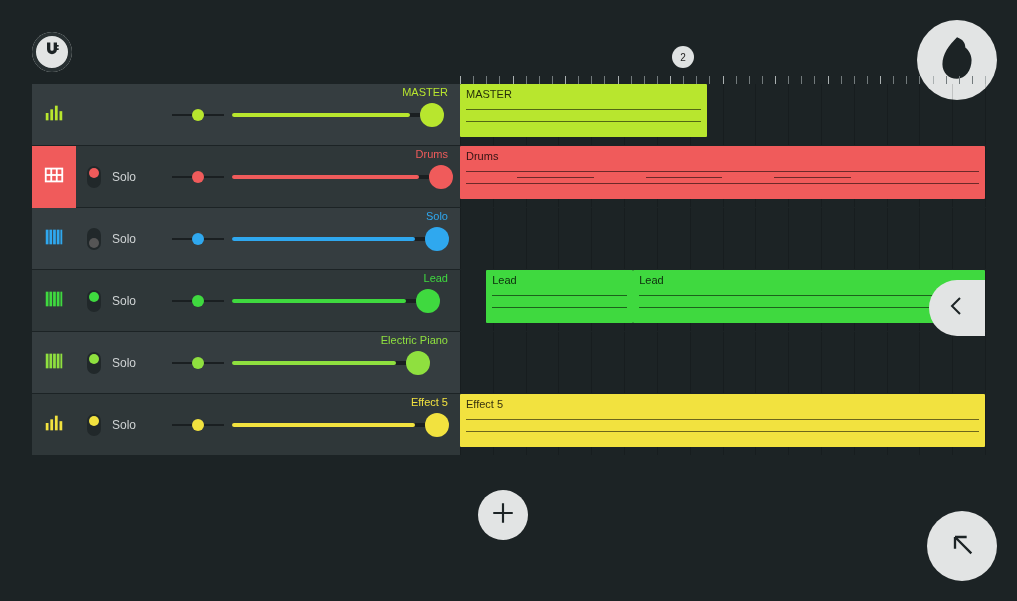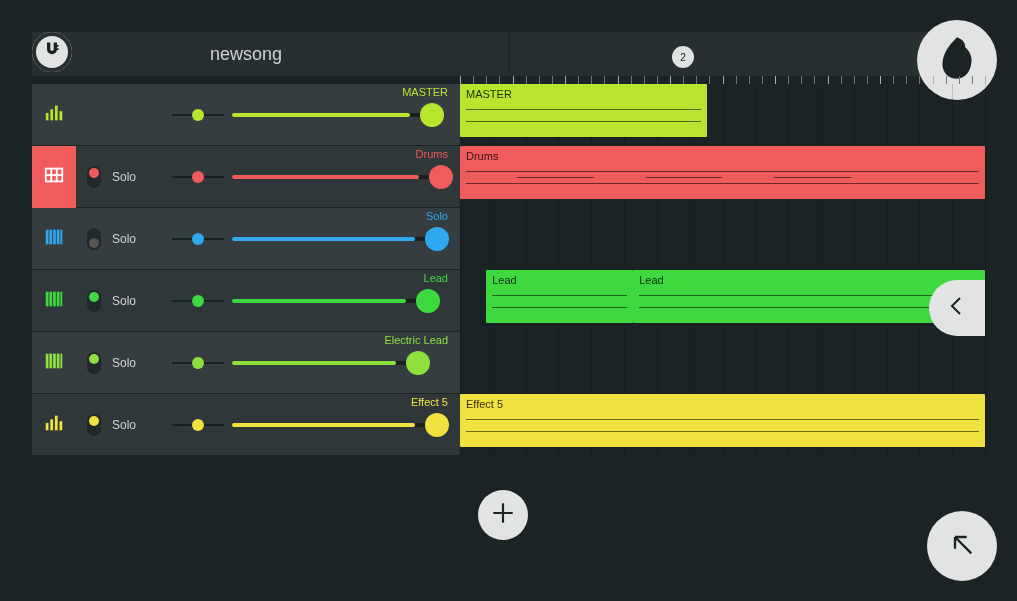--- a/index.html
+++ b/index.html
@@ -70,23 +70,20 @@
   .add-btn svg { width:26px; height:26px; }
 
   .expand-corner { position:absolute; right:20px; bottom:20px; width:70px; height:70px; border-radius:999px; background:#e2e4e4; display:flex; align-items:center; justify-content:center; }
   .expand-corner svg { width:28px; height:28px; }
 </style>
 </head>
 <body>
 
 <div class="stage">
 
-  <div class="topbar">
-    <div class="title">newsong</div>
-  </div>
 
   <div class="menu-corner">
     <span>
       <svg viewBox="0 0 24 24">
           <path d="M6 3h4v8a2 2 0 0 0 4 0V3h4v8a6 6 0 1 1-12 0V3Z" fill="#1c2325"></path>
           <rect x="17" y="6" width="3" height="2" fill="#1c2325"></rect>
           <rect x="17" y="10" width="3" height="2" fill="#1c2325"></rect>
         </svg>
     </span>
   </div>
@@ -269,21 +266,21 @@
     <div class="solo">Solo</div>
     <div class="pan">
       <div class="bar"></div>
       <div class="knob" style="left:50%;background:#8fe03f"></div>
     </div>
     <div class="vol">
       <div class="bar"></div>
       <div class="fill" style="width:calc(82% - 26px);background:#8fe03f"></div>
       <div class="knob" style="left:82%;background:#8fe03f"></div>
     </div>
-    <div class="tlabel" style="color:#8fe03f">Electric Lead</div>
+    <div class="tlabel" style="color:#8fe03f">Electric Piano</div>
   </div>
       <div class="track alt">
     <div class="icon-box">
       <span><svg viewBox="0 0 24 24">
               <rect x="3" y="12" width="3" height="8" fill="#f2e23f"></rect>
               <rect x="8" y="8" width="3" height="12" fill="#f2e23f"></rect>
               <rect x="13" y="4" width="3" height="16" fill="#f2e23f"></rect>
               <rect x="18" y="10" width="3" height="10" fill="#f2e23f"></rect>
             </svg></span>
     </div>

